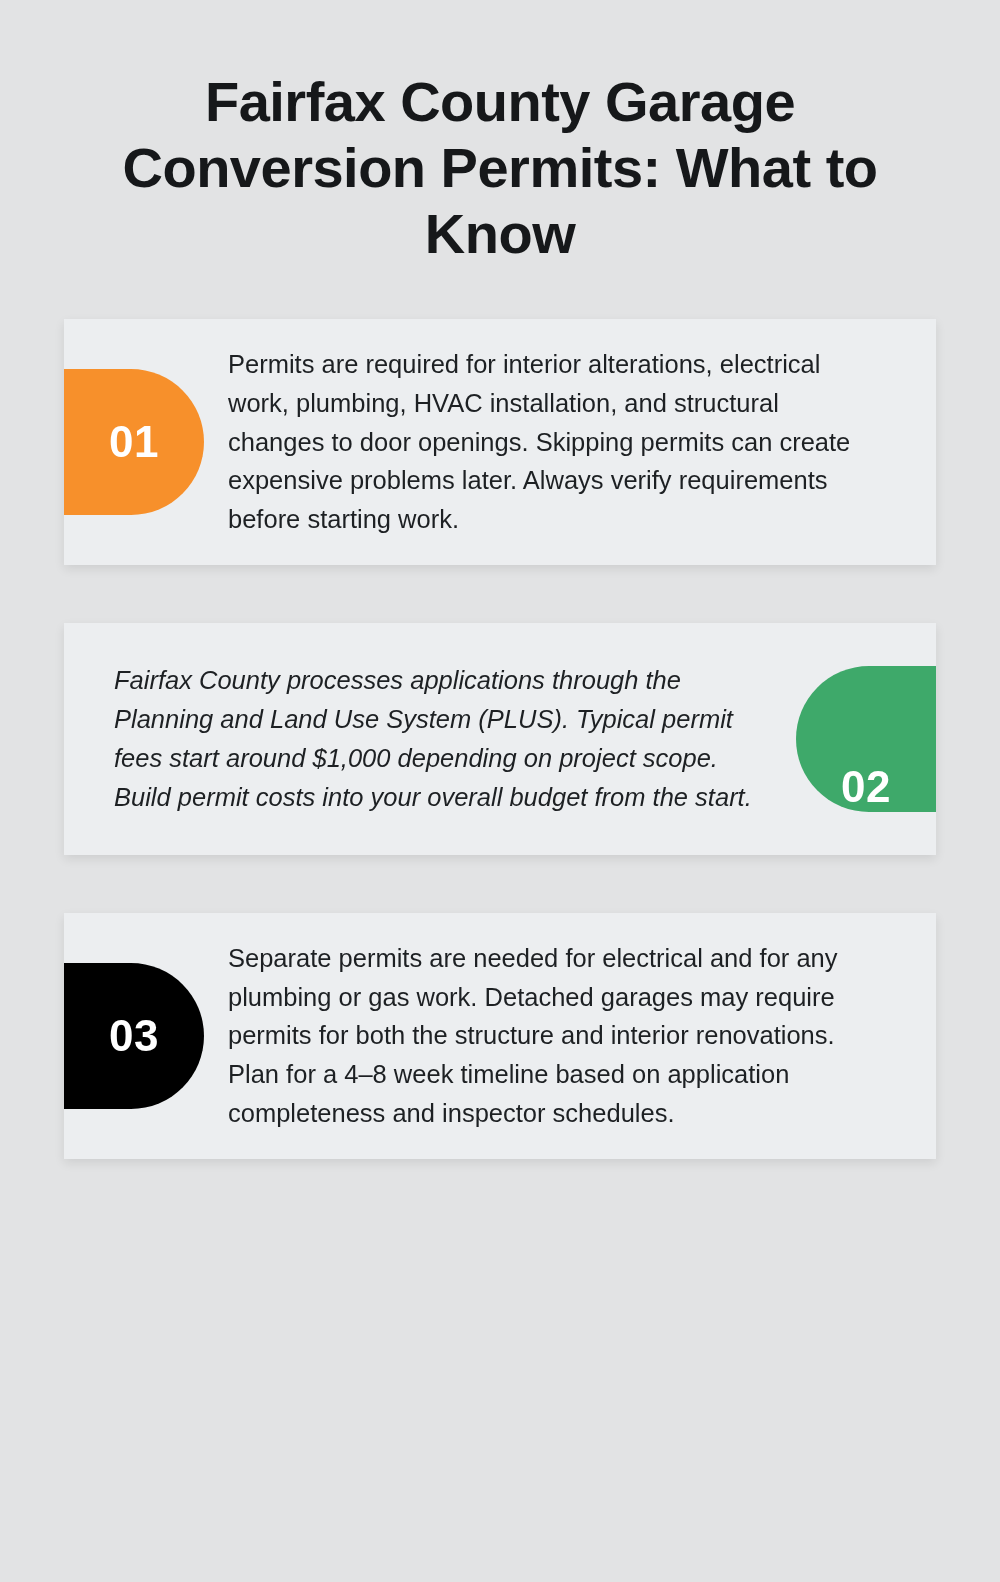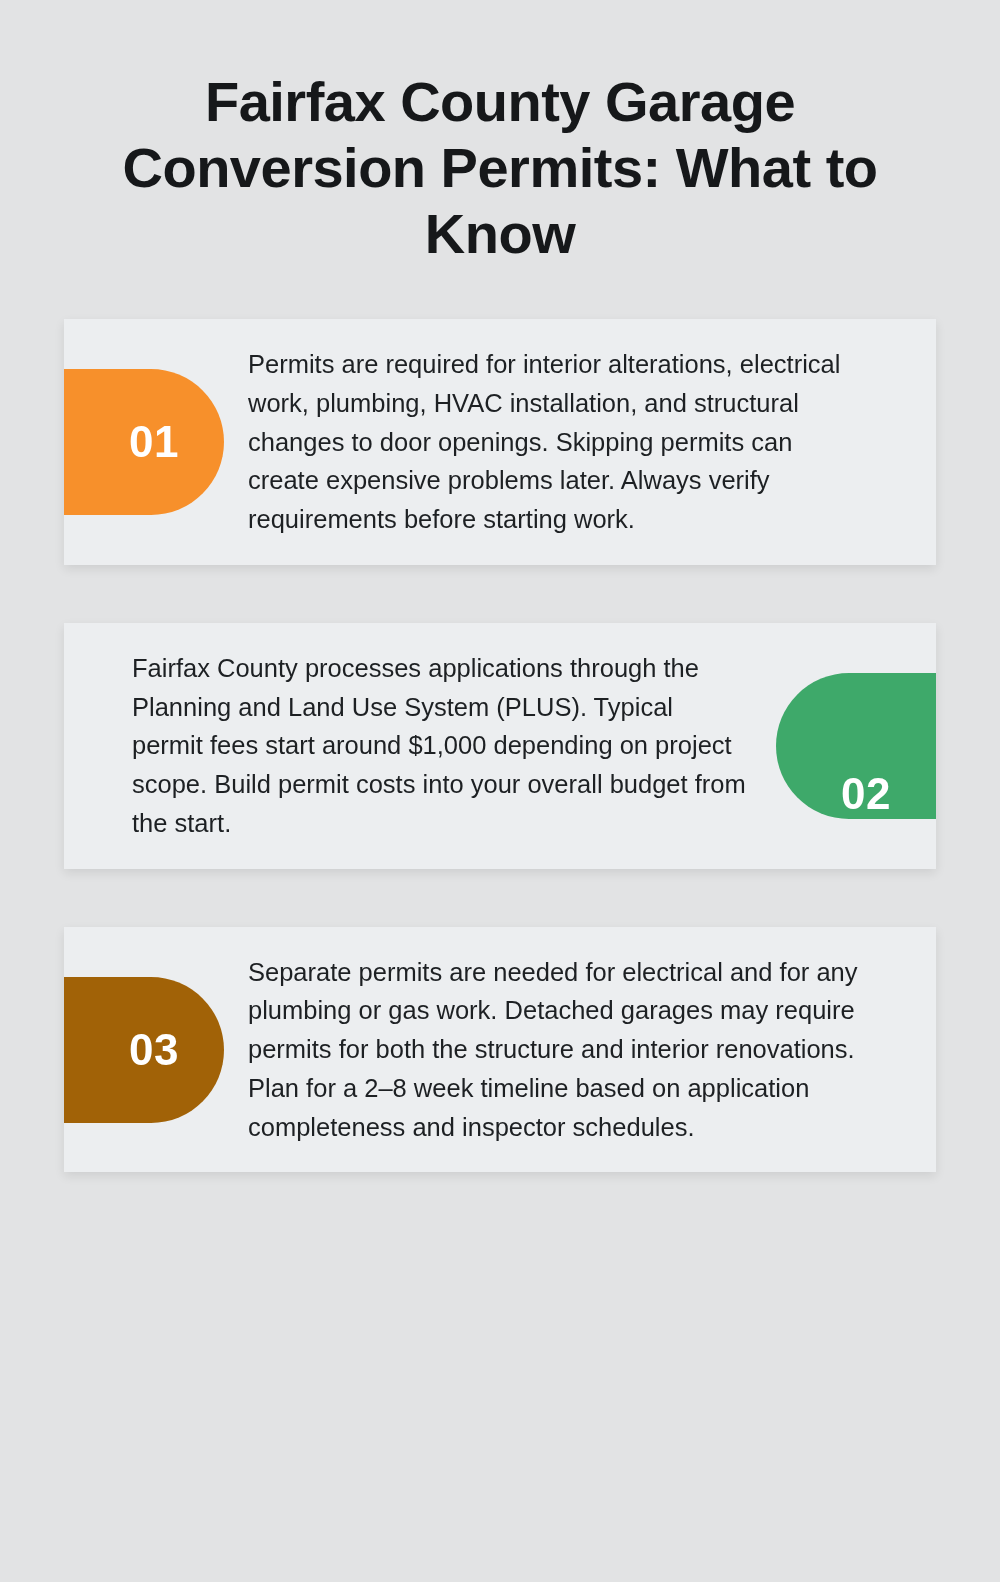--- a/index.html
+++ b/index.html
@@ -55,21 +55,20 @@
     width: 140px;
     min-width: 140px;
     height: 146px;
     display: flex;
     align-items: center;
     justify-content: center;
     color: #ffffff;
     font-size: 44px;
     font-weight: bold;
     letter-spacing: 0.5px;
-    padding-left: 20px;
   }
   .badge-left {
     border-top-right-radius: 73px;
     border-bottom-right-radius: 73px;
   }
   .badge-right {
     border-top-left-radius: 73px;
     border-bottom-left-radius: 73px;
     align-items: flex-end;
   }
@@ -77,22 +76,23 @@
     font-size: 25.5px;
     line-height: 1.52;
     color: #1d2023;
     padding: 26px 0;
   }
   .text-left-card {
     padding-left: 24px;
     padding-right: 68px;
   }
   .text-right-card {
-    padding-left: 68px;
+    padding-left: 50px;
     padding-right: 28px;
+    font-style: italic;
   }
 </style>
 </head>
 <body>
 
 <div class="page">
 
   <h1 class="title">Fairfax County Garage Conversion Permits: What to Know</h1>
 
   <div class="cards">
@@ -105,20 +105,20 @@
     </div>
 
     <div class="card card-right">
       <div class="card-text text-right-card">Fairfax County processes applications through the Planning and Land Use System (PLUS). Typical permit fees start around $1,000 depending on project scope. Build permit costs into your overall budget from the start.</div>
       <div class="badge badge-right" style="background:#3ea96a">
         <span>02</span>
       </div>
     </div>
 
     <div class="card card-left">
-      <div class="badge badge-left" style="background:#a16207">
+      <div class="badge badge-left" style="background:#000000">
         <span>03</span>
       </div>
-      <div class="card-text text-left-card">Separate permits are needed for electrical and for any plumbing or gas work. Detached garages may require permits for both the structure and interior renovations. Plan for a 2–8 week timeline based on application completeness and inspector schedules.</div>
+      <div class="card-text text-left-card">Separate permits are needed for electrical and for any plumbing or gas work. Detached garages may require permits for both the structure and interior renovations. Plan for a 4–8 week timeline based on application completeness and inspector schedules.</div>
     </div>
 
   </div>
 </div>
 
 </body></html>

